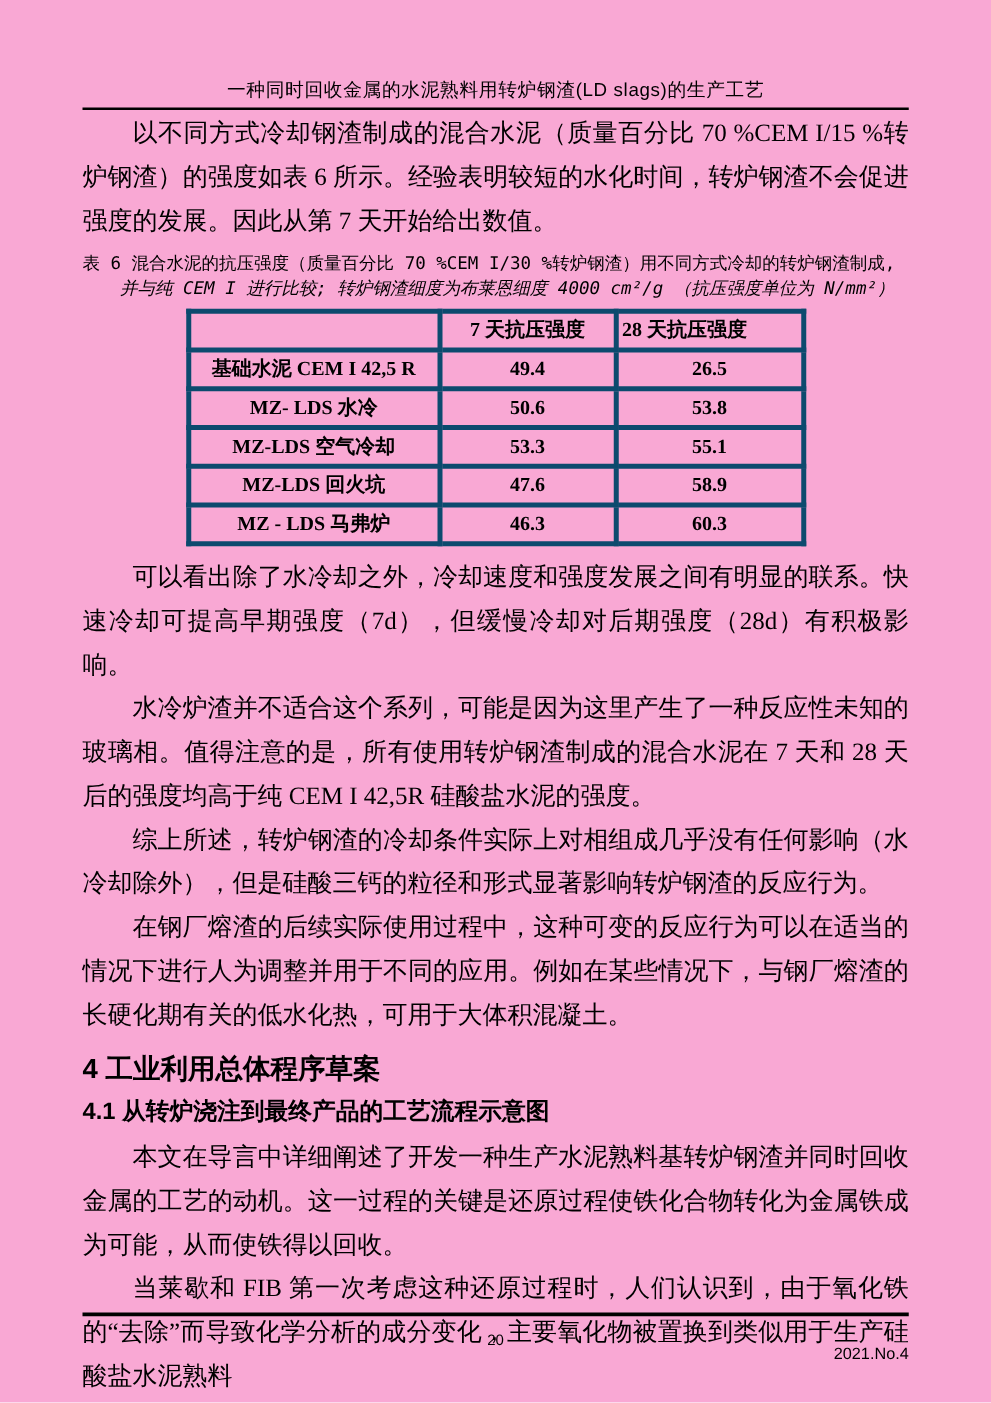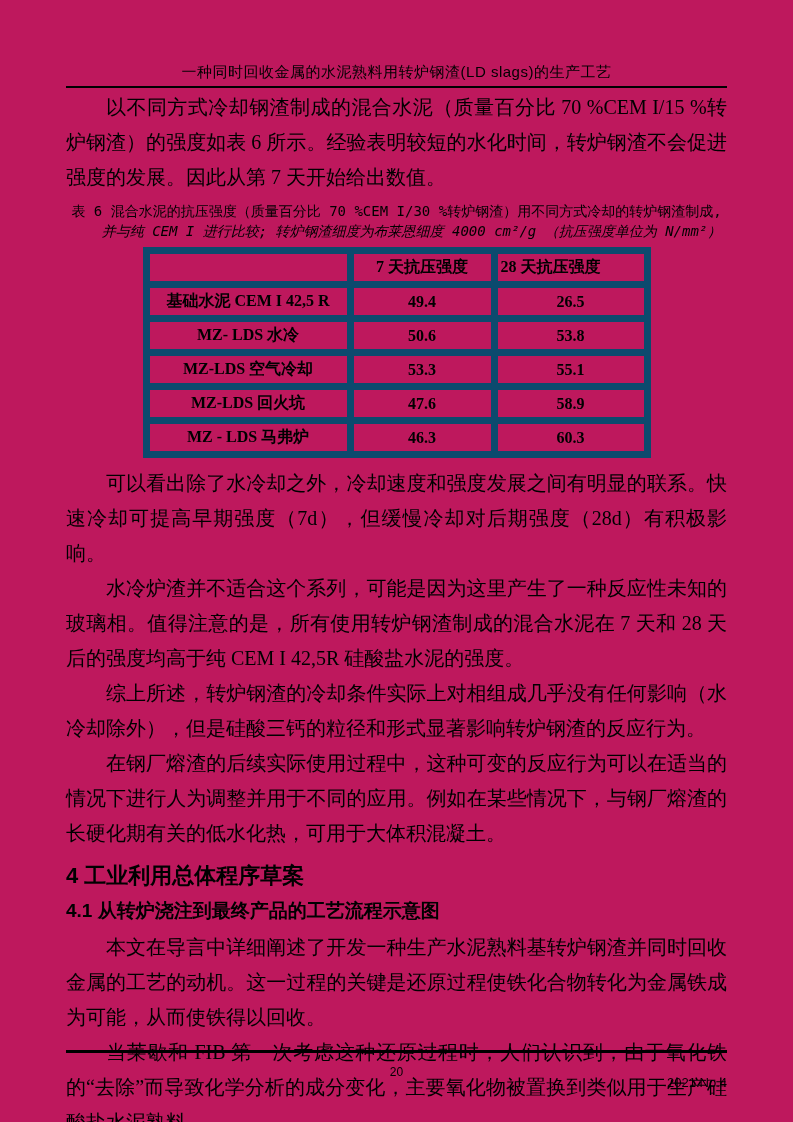--- a/index.html
+++ b/index.html
@@ -1,19 +1,19 @@
 <!DOCTYPE html>
 <html><head>
 <meta charset="utf-8">
 <style>
   html,body { margin:0; padding:0; background:#fff; }
   .page {
     position:relative;
     width:793px; height:1122px;
-    background:#be185d;
+    background:#f9a8d4;
     color:#000;
     overflow:hidden;
     font-family:"Liberation Serif", serif;
   }
   
   .header { position:absolute; top:0; left:66px; right:66px; }
   .header-title {
     text-align:center;
     font-family:"Liberation Sans", sans-serif;
     font-size:15px;
@@ -32,35 +32,34 @@
     text-indent:2em;
     margin:0;
   }
   
   .tbl-caption {
     font-family:"DejaVu Sans Mono", monospace;
     font-size:14px;
     line-height:20px;
     margin:6px 0 2px 0;
     white-space:nowrap;
-    text-align:center;
   }
   .tbl-caption .cap-line2 { margin-left:30px;font-style:italic; }
 
   
   table.strength {
     border-collapse:collapse;
     margin:6px auto 8px auto;
     width:475px;
     table-layout:fixed;
     font-weight:bold;
     font-size:16px;
   }
   table.strength td {
-    border:7px solid #0c4a6e;
+    border:4px solid #0c4a6e;
     height:25px;
     text-align:center;
     padding:1px 2px;
     overflow:hidden;
     white-space:nowrap;
   }
   table.strength .col-label { width:193px; }
   table.strength .col-d7    { width:133px; }
   table.strength .col-d28   { width:141px; }
   table.strength td.left    { text-align:left; padding-left:3px;font-family:Liberation Serif, serif; }

